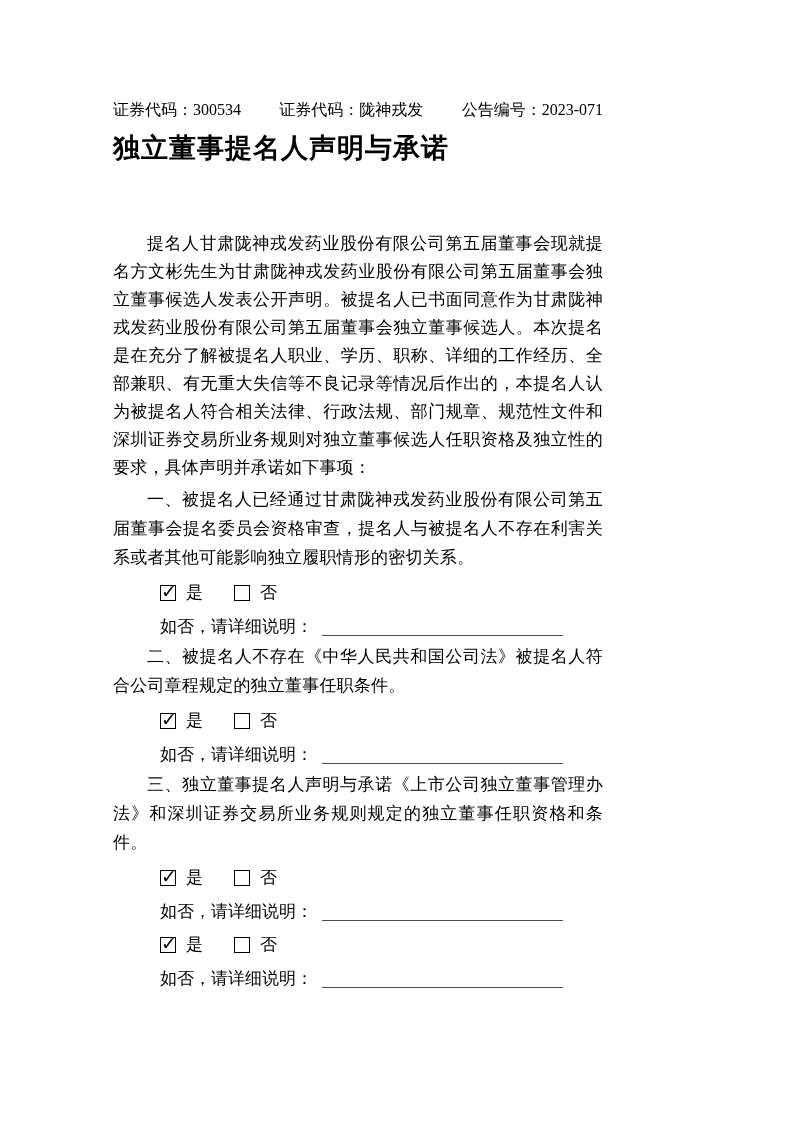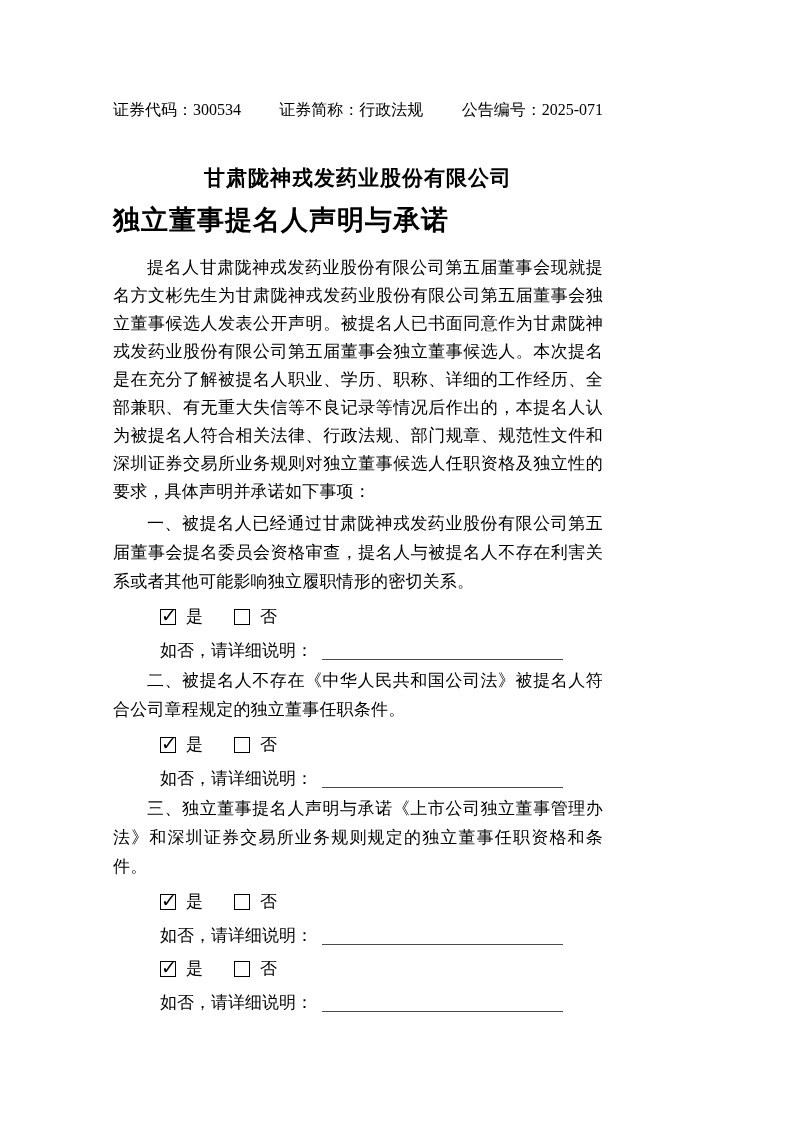--- a/index.html
+++ b/index.html
@@ -45,21 +45,21 @@
   }
   
   .para {
     margin: 0;
     font-size: 17px;
     line-height: 28px;
     text-align: justify;
     text-indent: 2em;
     letter-spacing: 0.2px;
   }
-  .intro { margin-top: 20px; }
+  .intro { margin-top: 68px; }
   .item-para { margin-top: 3px; line-height: 29px; }
   
   .check-row {
     margin-top: 10px;
     padding-left: 47px;
     font-size: 17px;
     line-height: 22px;
     display: flex;
     align-items: center;
   }
@@ -102,25 +102,24 @@
     border-bottom: 1px solid #4a4a4a;
   }
 </style>
 </head>
 <body>
 
 <div class="page">
 
   <div class="doc-header">
     <span>证券代码：300534</span>
-    <span>证券简称：行政法规</span>
-    <span>公告编号：2025-071</span>
+    <span>证券代码：陇神戎发</span>
+    <span>公告编号：2023-071</span>
   </div>
 
-  <div class="title-company">甘肃陇神戎发药业股份有限公司</div>
   <div class="title-doc">独立董事提名人声明与承诺</div>
 
   <p class="para intro">提名人甘肃陇神戎发药业股份有限公司第五届董事会现就提名方文彬先生为甘肃陇神戎发药业股份有限公司第五届董事会独立董事候选人发表公开声明。被提名人已书面同意作为甘肃陇神戎发药业股份有限公司第五届董事会独立董事候选人。本次提名是在充分了解被提名人职业、学历、职称、详细的工作经历、全部兼职、有无重大失信等不良记录等情况后作出的，本提名人认为被提名人符合相关法律、行政法规、部门规章、规范性文件和深圳证券交易所业务规则对独立董事候选人任职资格及独立性的要求，具体声明并承诺如下事项：</p>
 
   <div>
     <p class="para item-para">一、被提名人已经通过甘肃陇神戎发药业股份有限公司第五届董事会提名委员会资格审查，提名人与被提名人不存在利害关系或者其他可能影响独立履职情形的密切关系。</p>
     <div class="check-row">
       <span class="cb checked">
           <span class="tick">✓</span>
         </span>

